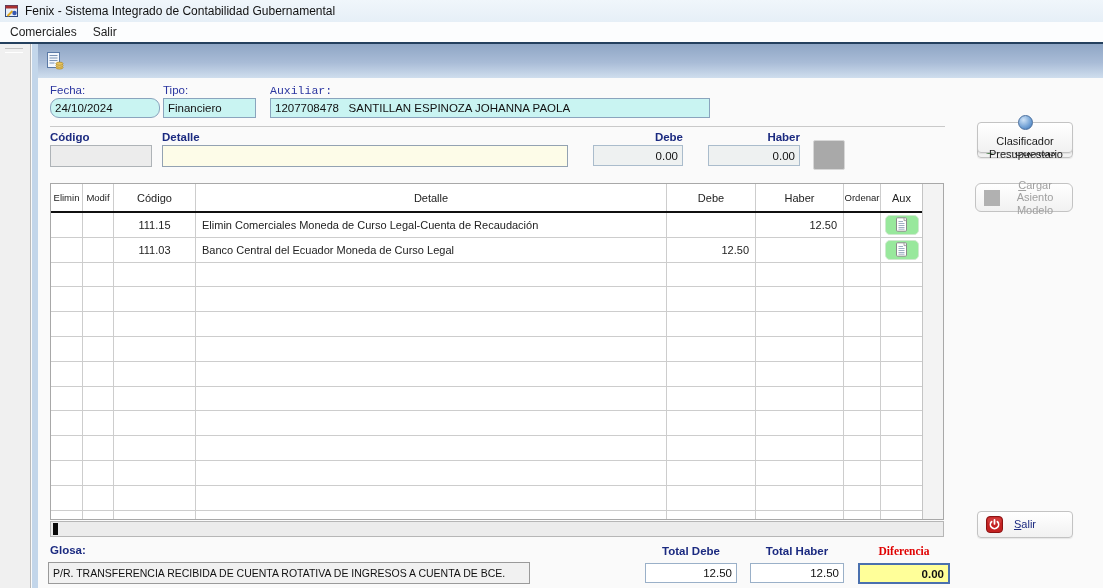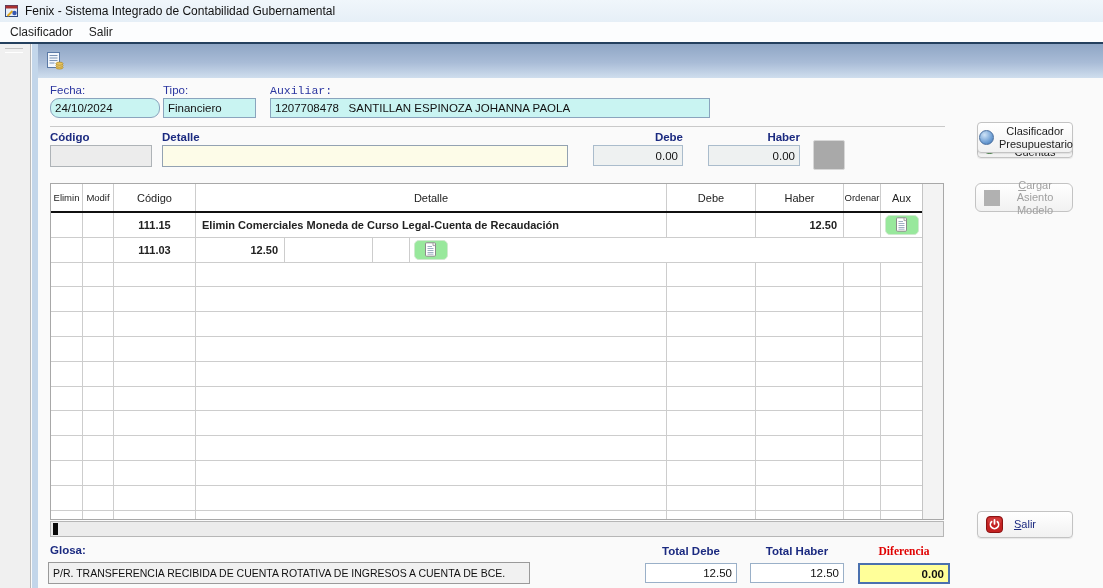--- a/index.html
+++ b/index.html
@@ -43,21 +43,21 @@
   
   #grid{position:absolute;left:50px;top:183px;width:894px;height:337px;display:flex;
     border:1px solid #a8a8a8;box-sizing:border-box;background:#a3a3a3;}
   #gridmain{flex:1;display:flex;flex-direction:column;overflow:hidden;}
   .ghead{display:flex;height:27px;flex:0 0 27px;border-bottom:2px solid #101010;
     background:#fff;align-items:stretch;}
   .ghead .gcell{display:flex;align-items:center;justify-content:center;font-size:11px;}
   .ghead .hsmall{font-size:9.5px;}
   .gcell{border-right:1px solid #cdcdcd;box-sizing:border-box;display:flex;
     align-items:center;overflow:hidden;white-space:nowrap;}
-  .grow{display:flex;height:23.8px;flex:0 0 23.8px;border-bottom:1px solid #cdcdcd;background:#fff;font-weight:bold;}
+  .grow{display:flex;height:23.8px;flex:0 0 23.8px;border-bottom:1px solid #cdcdcd;background:#fff;}
   .col-elimin{width:32px;justify-content:center;}
   .col-modif{width:31px;justify-content:center;}
   .col-codigo{width:82px;justify-content:center;}
   .col-detalle{flex:1;padding:0 6px;justify-content:flex-start;}
   .col-debe{width:89px;justify-content:flex-end;padding-right:6px;}
   .col-haber{width:88px;justify-content:flex-end;padding-right:6px;}
   .col-ordenar{width:37px;justify-content:center;}
   .col-aux{width:41px;justify-content:center;border-right:none;}
   .scrollcol{width:20px;background:#f3f3f3;border-left:1px solid #c4c4c4;}
   .aux-btn{width:34px;height:20px;background:#98e89c;border:1px solid #cfe9cf;border-radius:5px;
@@ -90,21 +90,21 @@
     <svg class="ticon" width="16" height="16" viewBox="0 0 16 16">
       <rect x="1.5" y="2.5" width="12" height="11" fill="#e7eef8" stroke="#30497a"></rect>
       <rect x="1.5" y="2.5" width="12" height="3" fill="#a83030"></rect>
       <path d="M3.5 13 L8.5 8" stroke="#e0a820" stroke-width="2"></path>
       <circle cx="10.5" cy="10" r="2.2" fill="#3858b0"></circle>
     </svg>
     <span>Fenix - Sistema Integrado de Contabilidad Gubernamental</span>
   </div>
 
   <div id="menubar">
-    <span class="menu-item">Clasificador</span>
+    <span class="menu-item">Comerciales</span>
     <span class="menu-item">Salir</span>
   </div>
 
   <div id="navyline"></div>
 
   <div id="leftpanel">
     <div class="grip"></div>
   </div>
   <div id="bluestrip"></div>
 
@@ -167,20 +167,21 @@
                   <path d="M9 1v2.6h2.5" fill="#e8e8e8" stroke="#8a8a8a" stroke-width="0.7"></path>
                   <path d="M3.5 4.5h4.5M3.5 6.5h6M3.5 8.5h6M3.5 10.5h6M3.5 12.2h6" stroke="#94a6bb" stroke-width="0.9" fill="none"></path>
                 </svg>
               </button>
             </div>
           </div>
           <div class="grow">
             <div class="gcell col-elimin"></div>
             <div class="gcell col-modif"></div>
             <div class="gcell col-codigo">111.03</div>
+            <div class="gcell col-detalle">Banco Central del Ecuador Moneda de Curso Legal</div>
             <div class="gcell col-debe">12.50</div>
             <div class="gcell col-haber"></div>
             <div class="gcell col-ordenar"></div>
             <div class="gcell col-aux">
               <button class="aux-btn">
                 <svg width="13" height="15" viewBox="0 0 13 15">
                   <rect x="1.5" y="0.8" width="10" height="13.4" rx="1" fill="#ffffff" stroke="#8a8a8a"></rect>
                   <path d="M9 1v2.6h2.5" fill="#e8e8e8" stroke="#8a8a8a" stroke-width="0.7"></path>
                   <path d="M3.5 4.5h4.5M3.5 6.5h6M3.5 8.5h6M3.5 10.5h6M3.5 12.2h6" stroke="#94a6bb" stroke-width="0.9" fill="none"></path>
                 </svg>
@@ -311,21 +312,21 @@
   <input class="fld white right" style="left: 645px; top: 563px; width: 92px; height: 20px;" readonly="" value="12.50">
   <span class="lbl bold" style="left:750px;top:545px;width:94px;text-align:center;">Total Haber</span>
   <input class="fld white right" style="left: 750px; top: 563px; width: 94px; height: 20px;" readonly="" value="12.50">
   <span class="lbl red" style="left:858px;top:545px;width:92px;text-align:center;font-family:Liberation Serif, serif;">Diferencia</span>
   <input class="fld diff" style="left: 858px; top: 563px; width: 92px; height: 21px;" readonly="" value="0.00">
 
   <button class="sbtn" style="left:977px;top:95px;width:96px;height:24px;margin-top:39px;">
     <span class="sphere green"></span>
     <span>Plan de Cuentas</span>
   </button>
-  <button class="sbtn" style="left:977px;top:122px;width:96px;height:31px;">
+  <button class="sbtn" style="left:977px;top:122px;width:96px;height:31px;flex-direction:column;">
     <span class="sphere blue"></span>
     <span class="two-line">Clasificador Presupuestario</span>
   </button>
   <button class="sbtn disabled" id="btn-cargar" style="left:975px;top:183px;width:98px;height:29px;position:absolute;border-radius:6px;">
     <span class="graysq"></span>
     <span class="two-line" style="width:64px;"><span class="accel">C</span><span>argar Asiento Modelo</span></span>
   </button>
   <button class="sbtn" id="btn-salir" style="left:977px;top:511px;width:96px;height:27px;position:absolute;">
     <svg width="17" height="17" viewBox="0 0 17 17">
       <rect x="0.5" y="0.5" width="16" height="16" rx="3.5" fill="#c32222" stroke="#8a1414"></rect>

